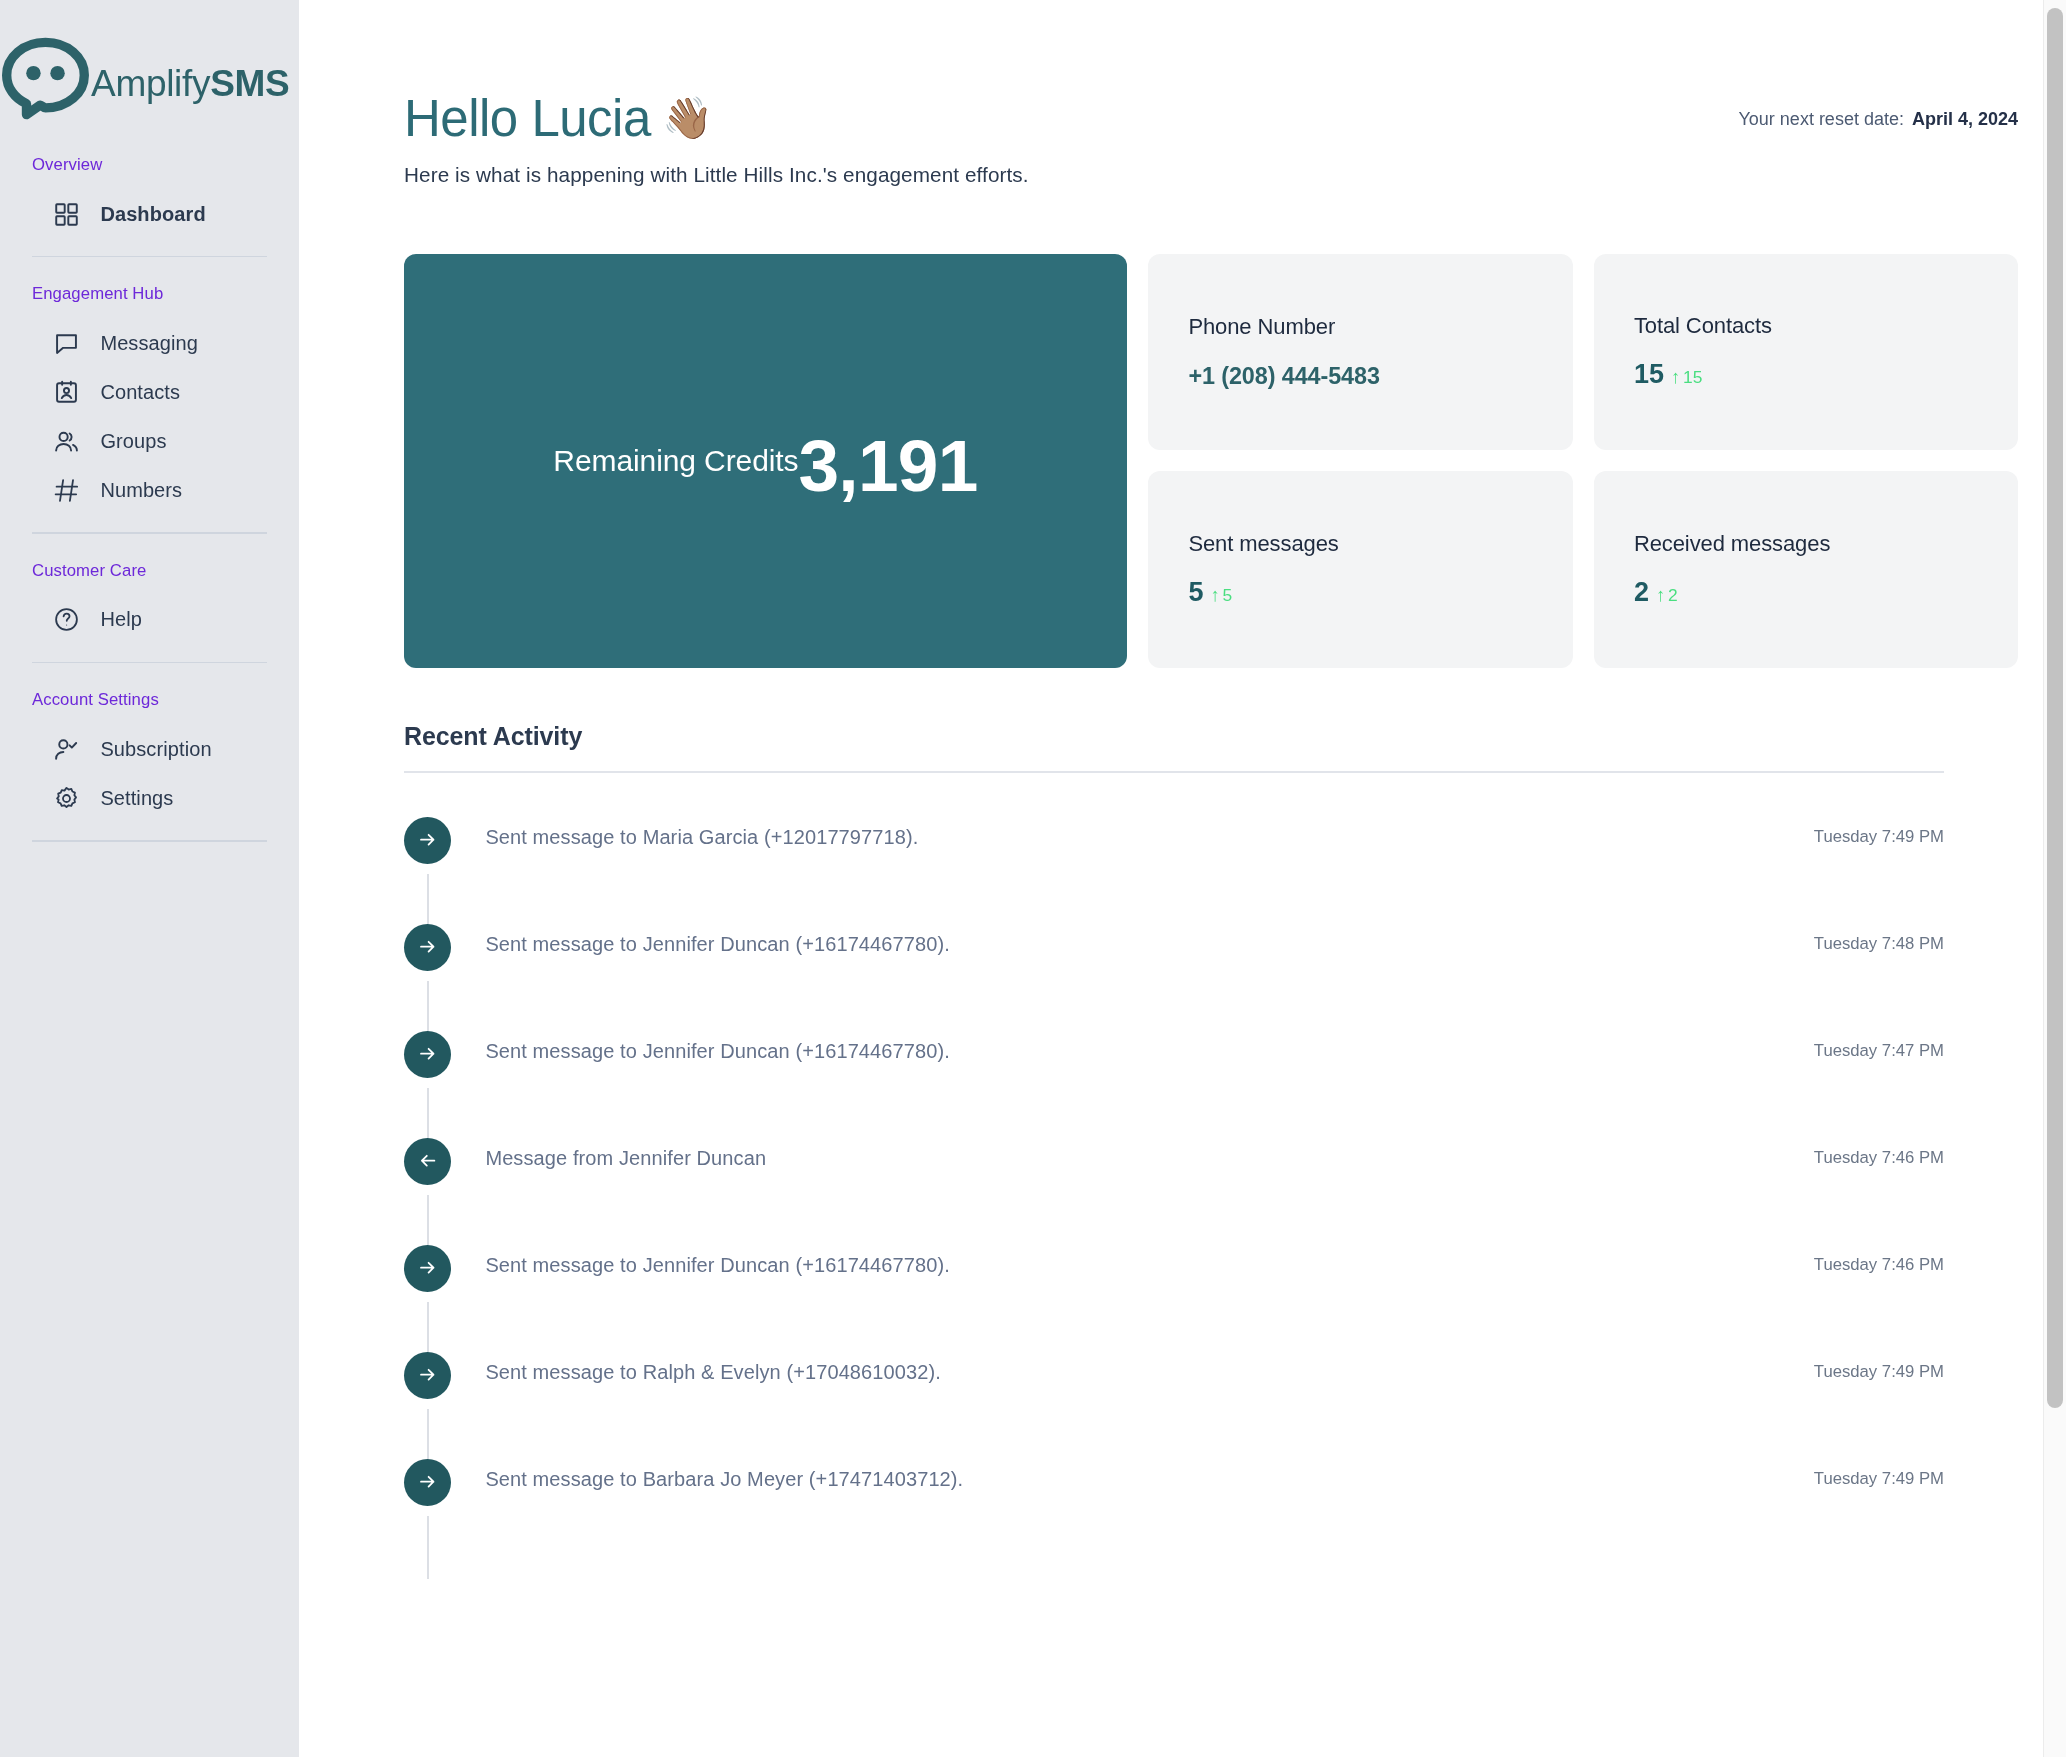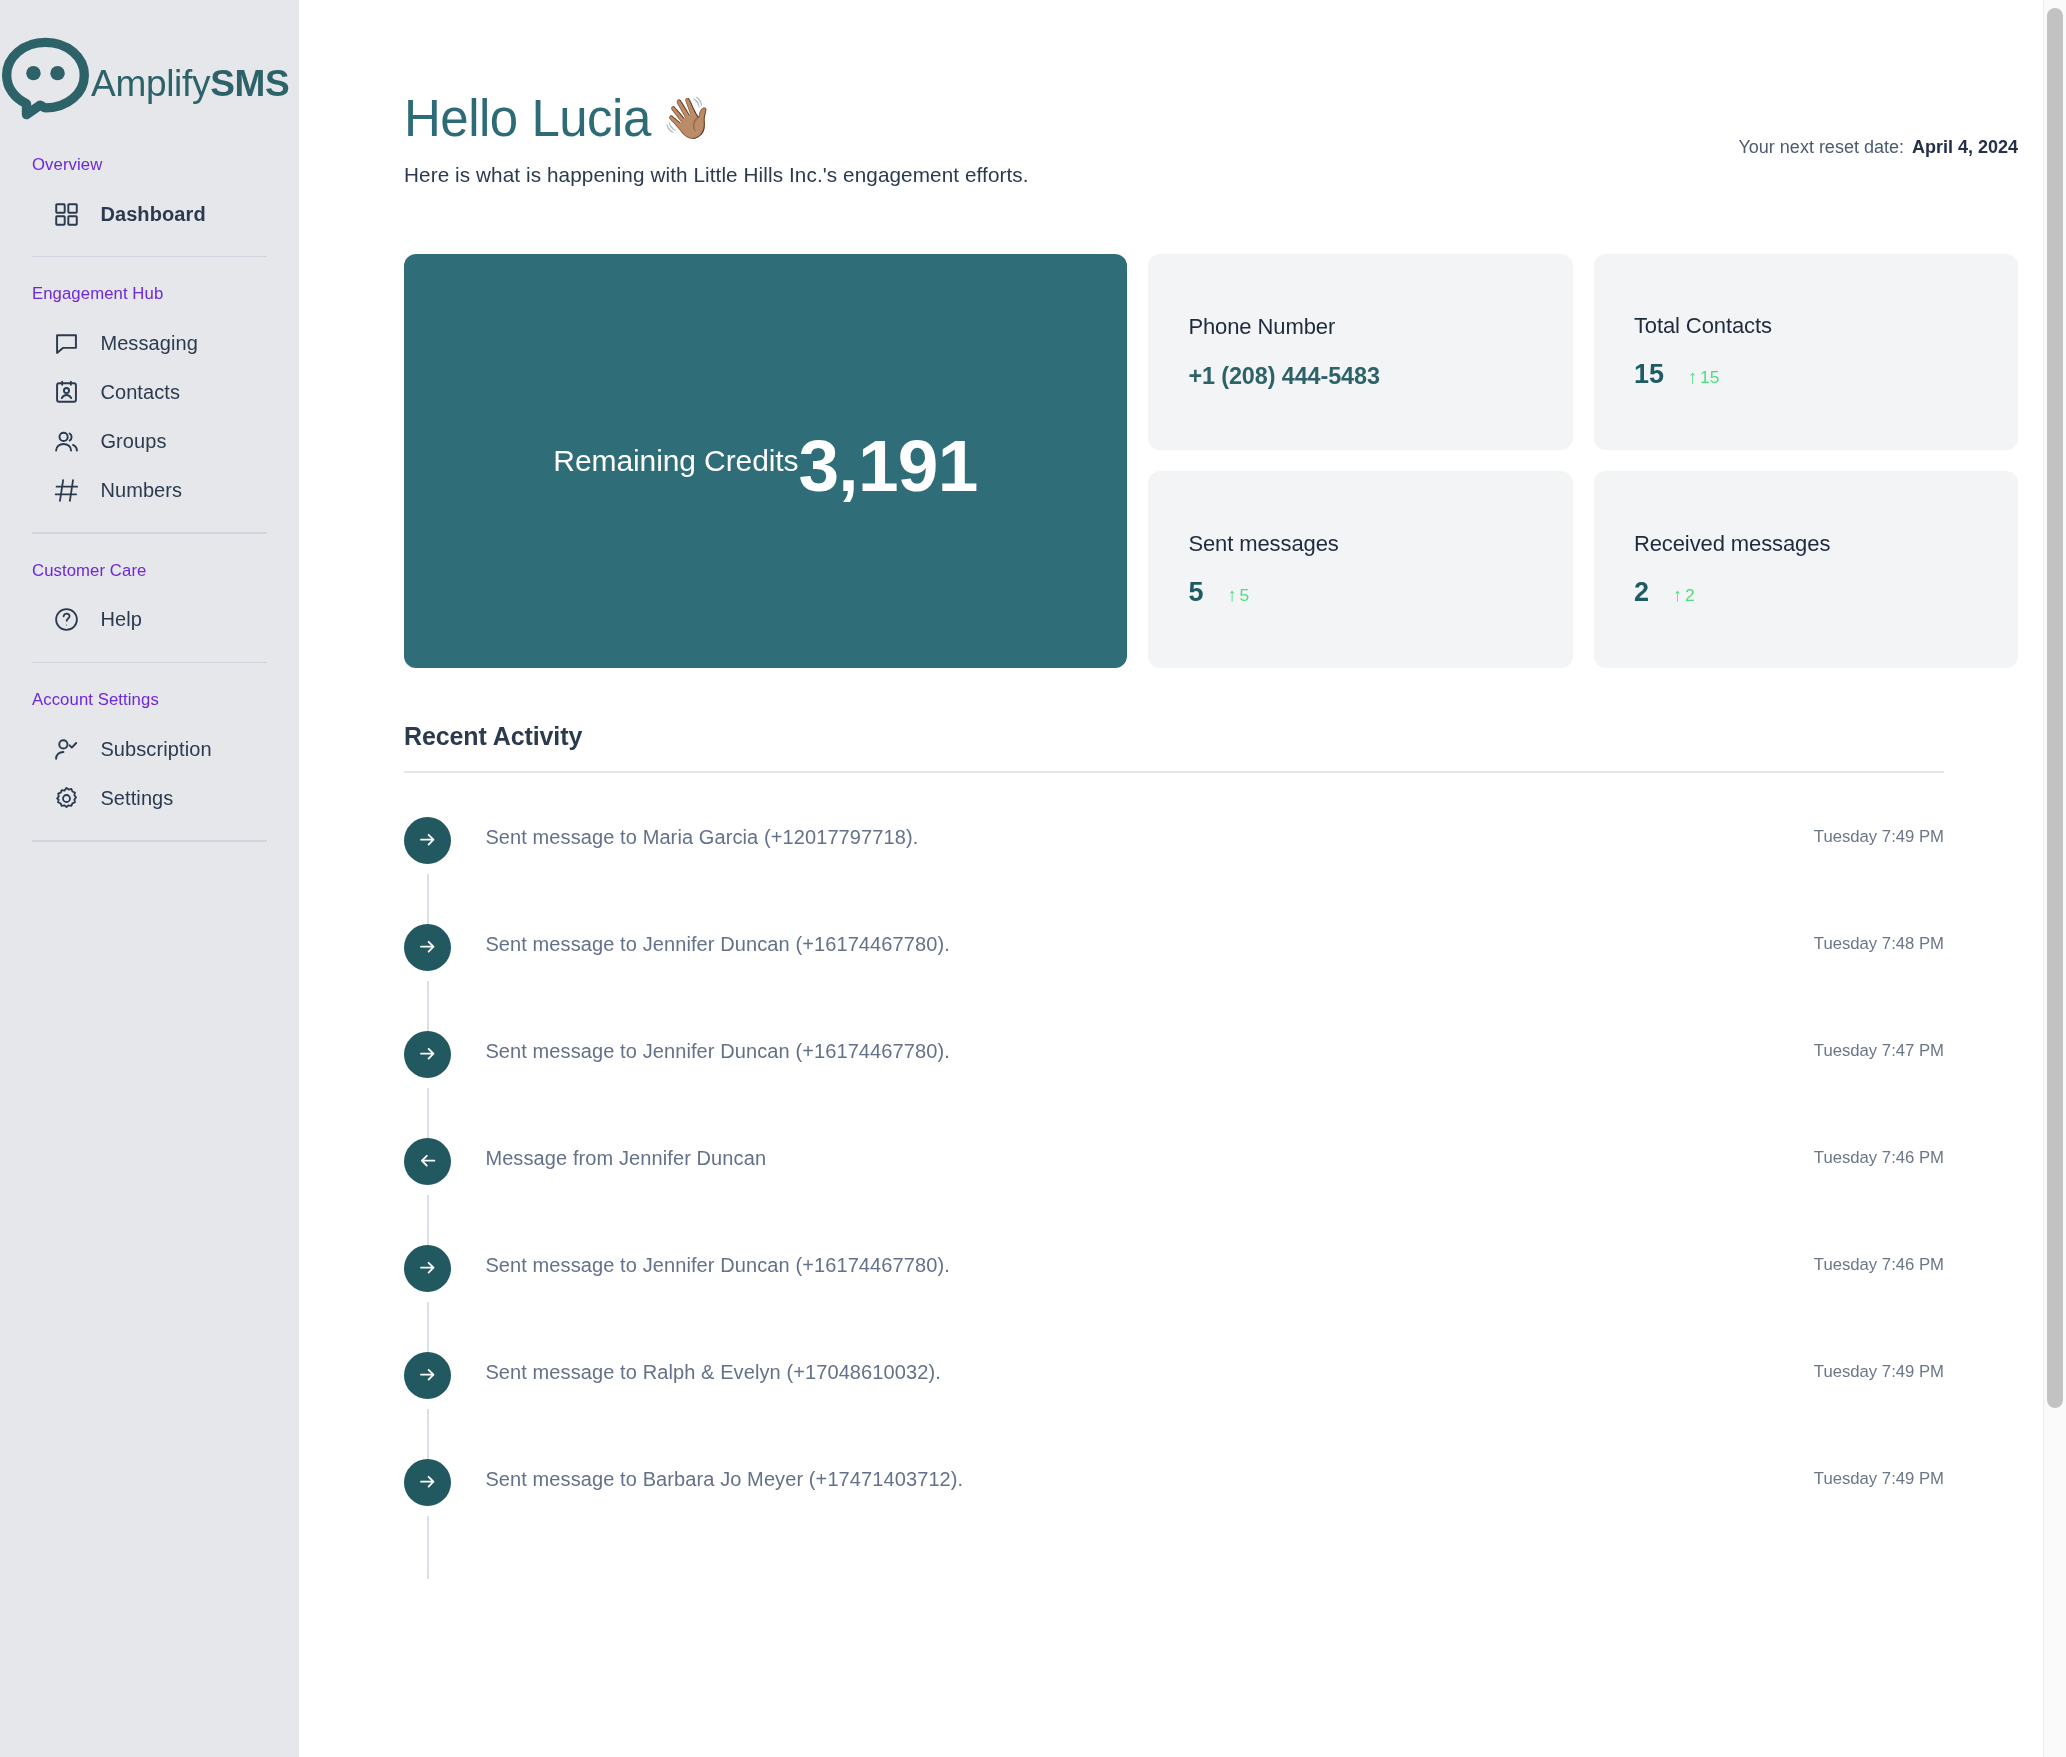--- a/index.html
+++ b/index.html
@@ -101,21 +101,21 @@
     background: #ffffff;
     position: relative;
     overflow: hidden;
     padding-left: 105px;
     padding-right: 48px;
   }
 
   .page-head {
     display: flex;
     justify-content: space-between;
-    align-items: center;
+    align-items: flex-start;
     padding-top: 93px;
   }
 
   .greeting {
     font-size: 51px;
     font-weight: 400;
     color: #2D6B76;
     letter-spacing: -0.5px;
     line-height: 1.0;
     display: flex;
@@ -167,21 +167,21 @@
   .stat-card {
     background: #F3F4F5;
     border-radius: 12px;
     padding: 37px 40px;
     display: flex;
     flex-direction: column;
     justify-content: center;
   }
   .stat-title { font-size: 22px; color: #1E2A3E; letter-spacing: -0.1px; }
   .stat-phone { margin-top: 23px; font-size: 23.4px; font-weight: 700; color: #2D6269; letter-spacing: -0.1px; }
-  .stat-row { margin-top: 20px; display: flex; align-items: baseline; gap: 24px; }
+  .stat-row { margin-top: 20px; display: flex; align-items: baseline; gap: 7px; }
   .stat-num { font-size: 27px; font-weight: 700; color: #1F5B63; }
   .stat-delta { font-size: 17.4px; color: #4ADE80; font-weight: 500; display:flex; align-items:center; gap:2.7px; }
   .stat-delta .arr { font-size: 18.7px; line-height: 1; }
 
   
   .activity-head {
     margin-top: 54px;
     font-size: 25px;
     color: #2C3A4F;
     letter-spacing: -0.1px;

